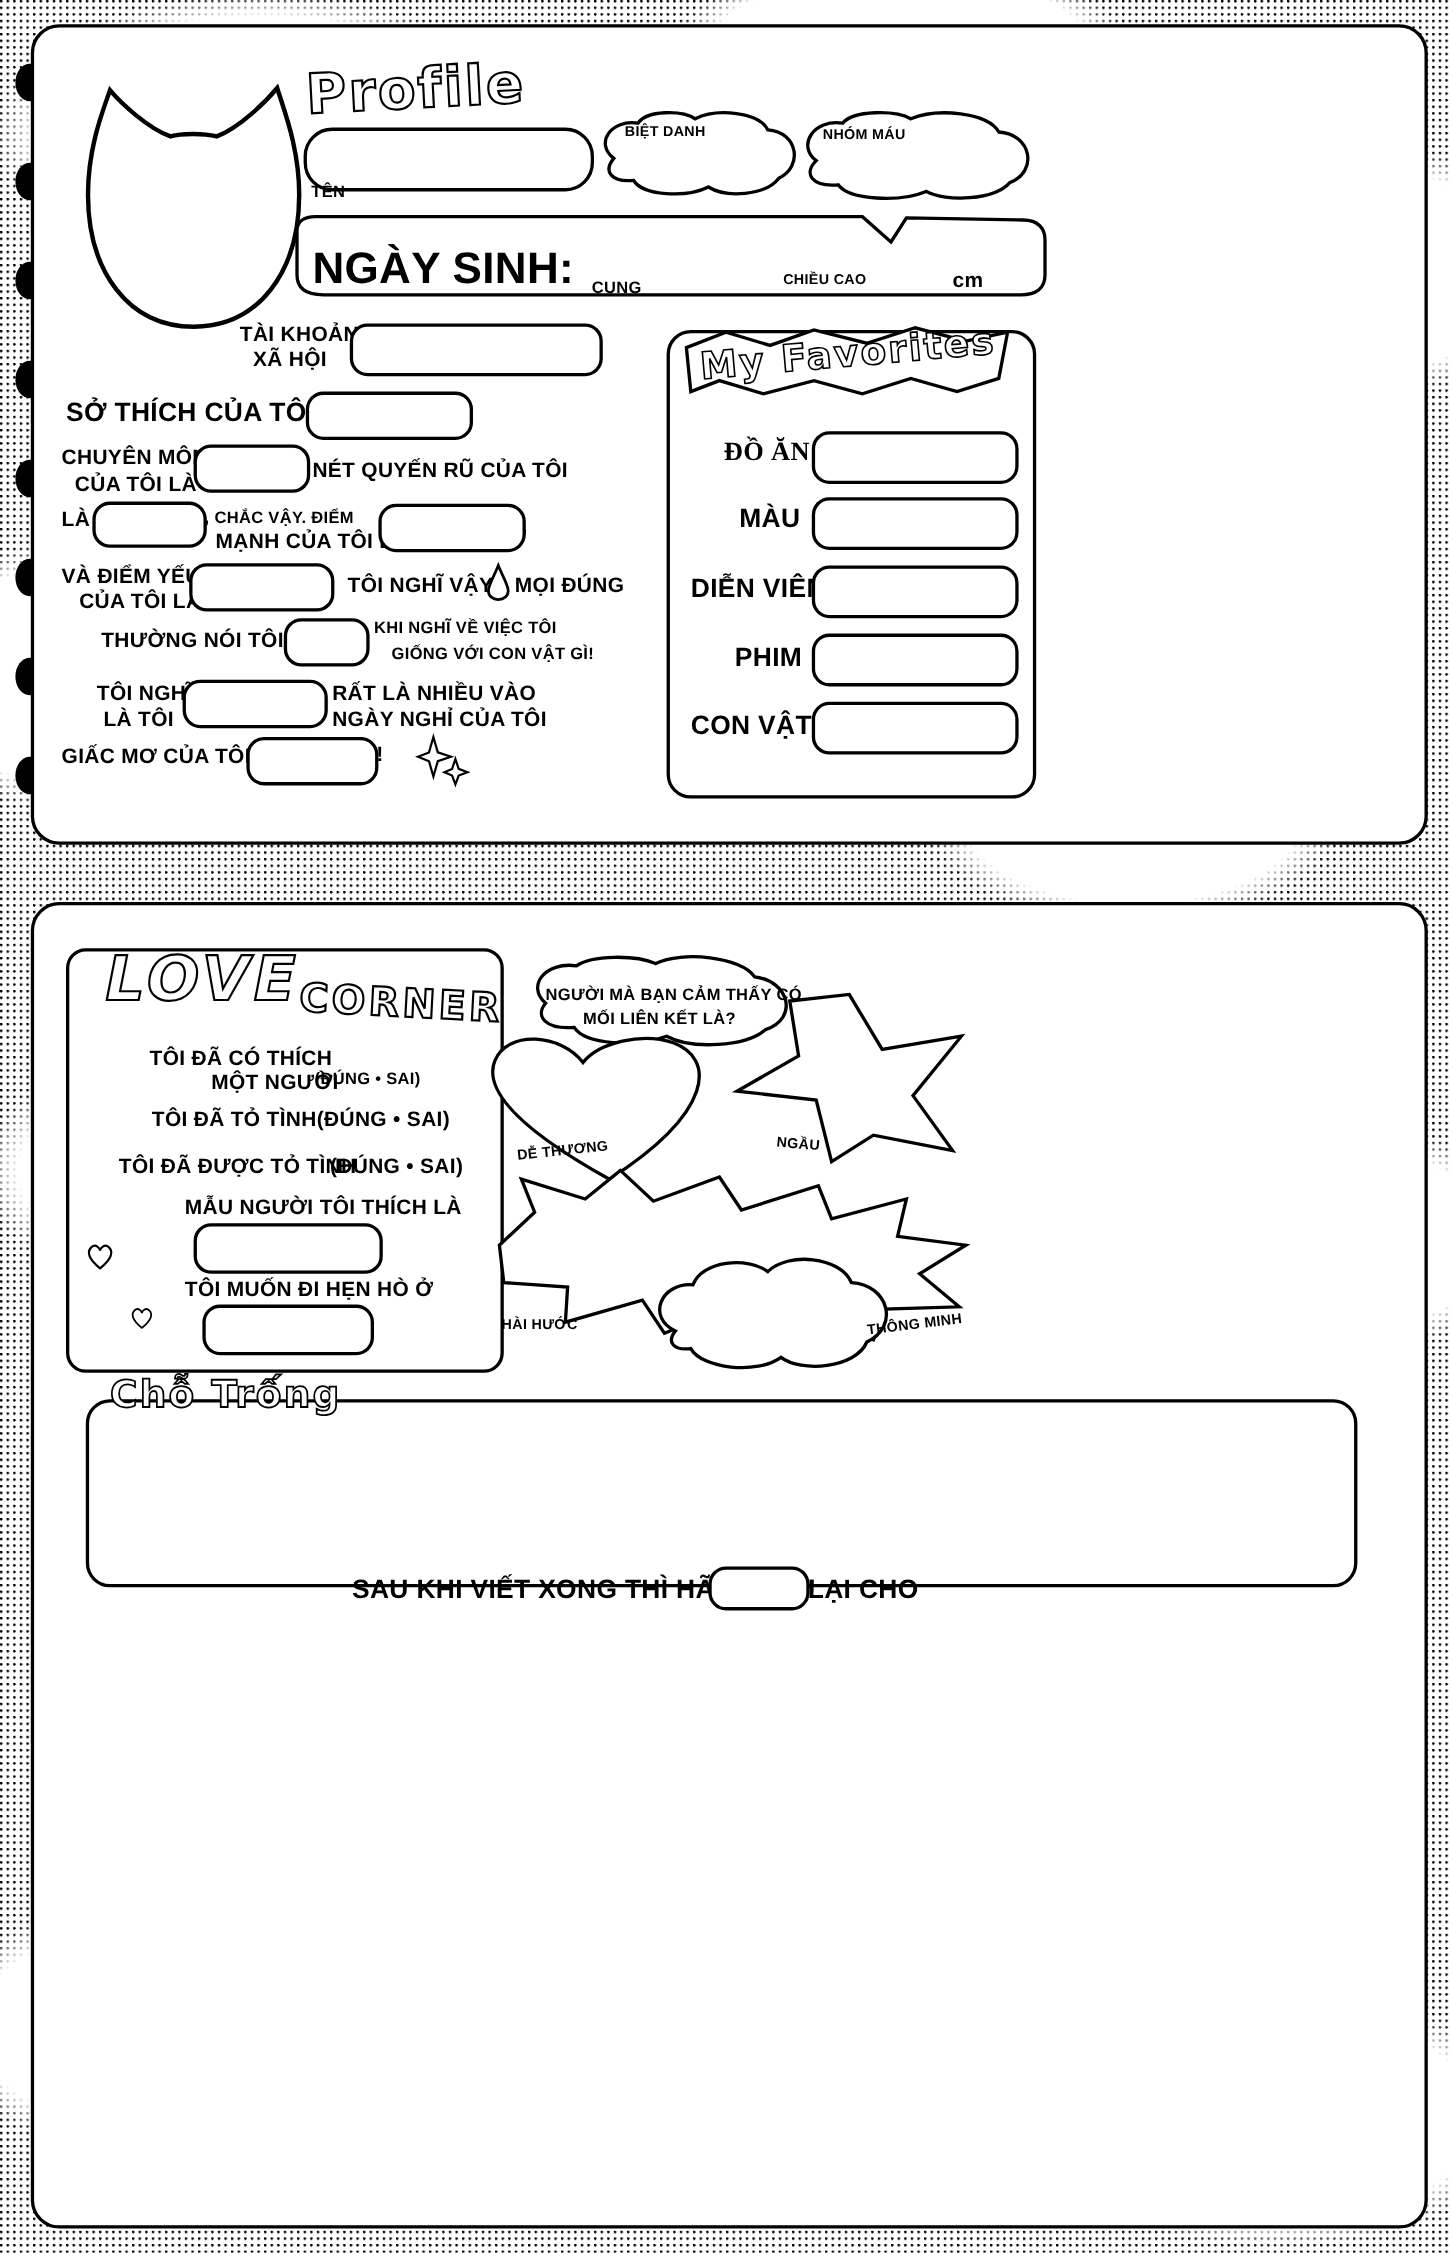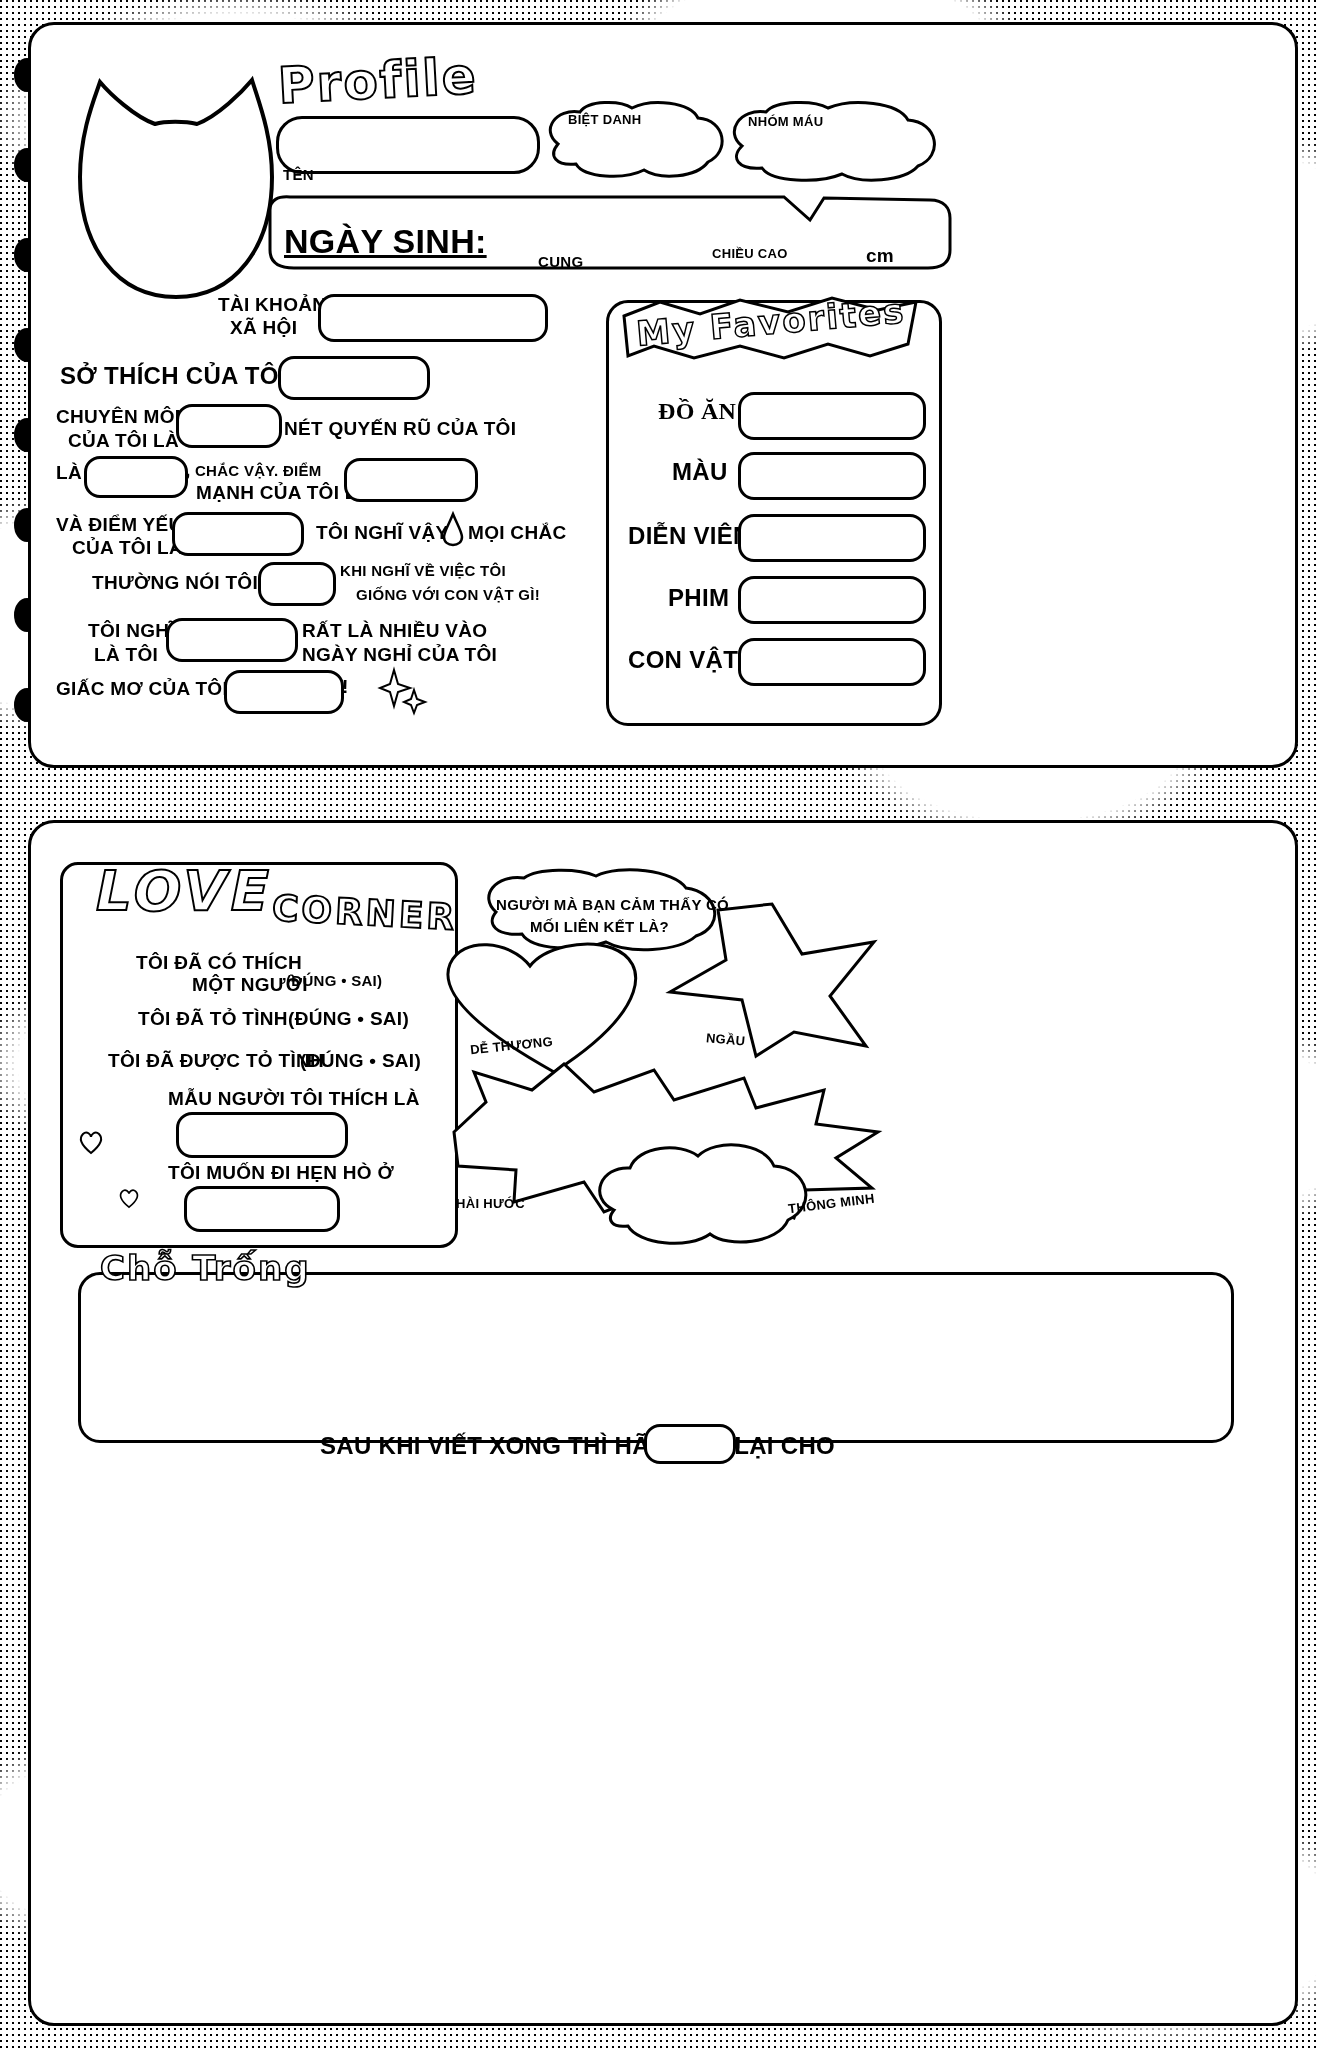--- a/index.html
+++ b/index.html
@@ -66,21 +66,21 @@
     color:#000;
     font-weight:700;
     letter-spacing:.3px;
     white-space:nowrap;
     font-family:"Liberation Sans", sans-serif;
   }
   .lbl.sm{font-size:15px;}
   .lbl.xs{font-size:13px;}
   .lbl.md{font-size:19px;}
   .lbl.lg{font-size:24px;}
-  .lbl.xl{font-size:34px;text-decoration:underline;}
+  .lbl.xl{font-size:40px;}
 
   
   .headline{
     position:absolute;
     font-weight:800;
     -webkit-text-stroke:2px #000;
     color:#fff;
     letter-spacing:2px;
     font-family:"DejaVu Sans", sans-serif;
   }
@@ -187,21 +187,21 @@
 
 <div class="lbl md" style="left:56px;top:514px;">VÀ ĐIỂM YẾU</div>
 <div class="lbl md" style="left:72px;top:537px;">CỦA TÔI LÀ</div>
 <div class="field" style="left:172px;top:512px;width:126px;height:38px;"></div>
 <div class="lbl md" style="left:316px;top:522px;">TÔI NGHĨ VẬY</div>
 <div class="shape" style="left:442px;top:512px;">
   <svg width="22" height="34" viewBox="0 0 22 34">
     <path d="M11,2 C15,12 20,20 20,25 C20,30 16,33 11,33 C6,33 2,30 2,25 C2,20 7,12 11,2 Z" fill="#fff" stroke="#000" stroke-width="2.5"></path>
   </svg>
 </div>
-<div class="lbl md" style="left:468px;top:522px;">MỌI CHẮC</div>
+<div class="lbl md" style="left:468px;top:522px;">MỌI ĐÚNG</div>
 
 <div class="lbl md" style="left:92px;top:572px;">THƯỜNG NÓI TÔI LÀ</div>
 <div class="field" style="left:258px;top:562px;width:72px;height:38px;"></div>
 <div class="lbl sm" style="left:340px;top:562px;">KHI NGHĨ VỀ VIỆC TÔI</div>
 <div class="lbl sm" style="left:356px;top:586px;">GIỐNG  VỚI CON VẬT GÌ!</div>
 
 <div class="lbl md" style="left:88px;top:620px;">TÔI NGHĨ</div>
 <div class="lbl md" style="left:94px;top:644px;">LÀ TÔI</div>
 <div class="field" style="left:166px;top:618px;width:126px;height:38px;"></div>
 <div class="lbl md" style="left:302px;top:620px;">RẤT LÀ NHIỀU VÀO</div>

